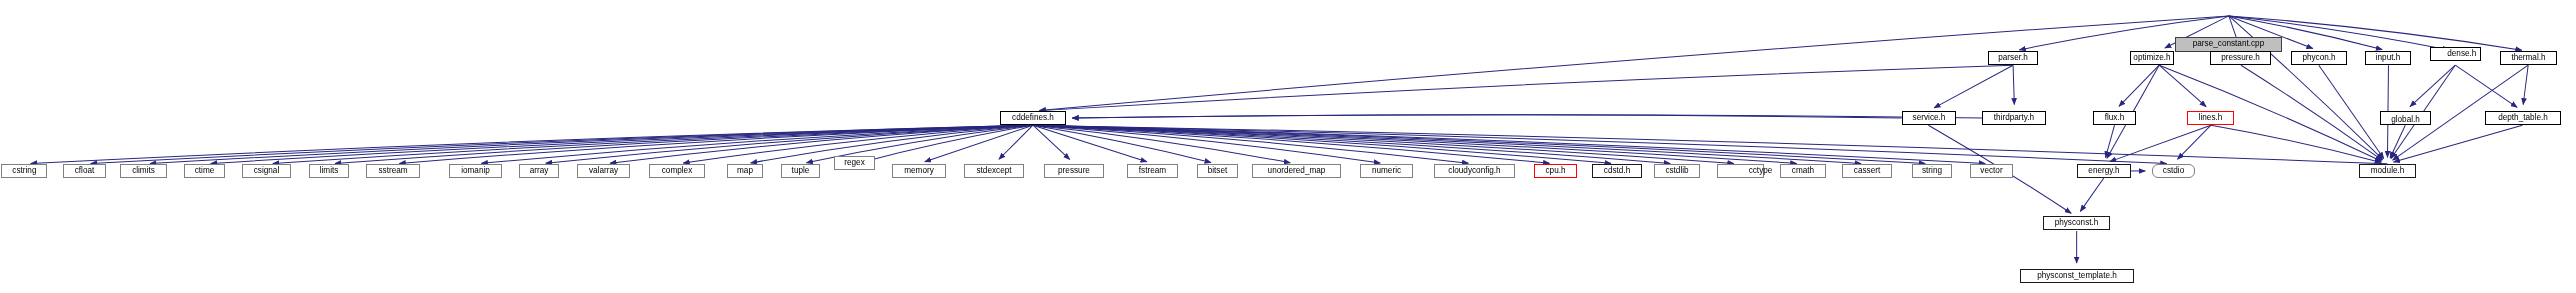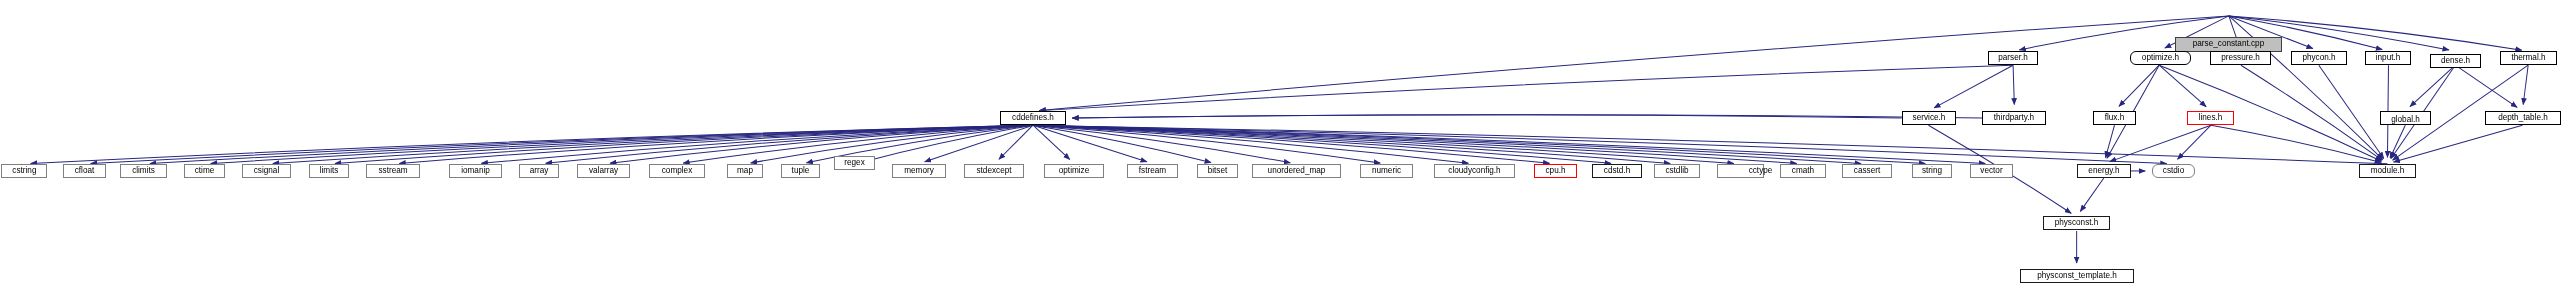--- a/index.html
+++ b/index.html
@@ -140,33 +140,33 @@
         <path d="M1446,175 Q2239.502573543899,192.74783143569582 3033.005147087798,228.69566287139165" fill="none" stroke="#27277f" stroke-width="1.4" marker-end="url(#arrowhead)"></path>
       </g>
   </svg>
   <div id="node-layer">
       <div class="node rootnode" style="left: 2175px; top: 1.4px; width: 107px;">
         <span class="node-label">parse_constant.cpp</span>
       </div>
       <div class="node strong" style="left: 1988px; top: 51px; width: 50px;">
         <span class="node-label">parser.h</span>
       </div>
-      <div class="node strong" style="left: 2130px; top: 51px; width: 61px; border-radius: 6px;">
+      <div class="node strong" style="left: 2130px; top: 51px; width: 44px;">
         <span class="node-label">optimize.h</span>
       </div>
       <div class="node strong" style="left: 2210px; top: 51px; width: 61px;">
         <span class="node-label">pressure.h</span>
       </div>
       <div class="node strong" style="left: 2291px; top: 51px; width: 56px;">
         <span class="node-label">phycon.h</span>
       </div>
       <div class="node strong" style="left: 2365px; top: 51px; width: 46px;">
         <span class="node-label">input.h</span>
       </div>
-      <div class="node strong" style="left: 2430px; top: 54px; width: 51px;">
+      <div class="node strong" style="left: 2430px; top: 47px; width: 51px; justify-content: flex-end;">
         <span class="node-label">dense.h</span>
       </div>
       <div class="node strong" style="left: 2500px; top: 51px; width: 57px;">
         <span class="node-label">thermal.h</span>
       </div>
       <div class="node strong" style="left: 1902px; top: 111px; width: 54px;">
         <span class="node-label">service.h</span>
       </div>
       <div class="node strong" style="left: 1982px; top: 111px; width: 64px;">
         <span class="node-label">thirdparty.h</span>
@@ -228,21 +228,21 @@
       <div class="node plain" style="left: 834px; top: 156px; width: 41px; text-align: right;">
         <span class="node-label">regex</span>
       </div>
       <div class="node plain" style="left: 892px; top: 164px; width: 54px;">
         <span class="node-label">memory</span>
       </div>
       <div class="node plain" style="left: 964px; top: 164px; width: 60px;">
         <span class="node-label">stdexcept</span>
       </div>
       <div class="node plain" style="left: 1044px; top: 164px; width: 60px;">
-        <span class="node-label">optimize</span>
+        <span class="node-label">pressure</span>
       </div>
       <div class="node plain" style="left: 1127px; top: 164px; width: 51px;">
         <span class="node-label">fstream</span>
       </div>
       <div class="node plain" style="left: 1197px; top: 164px; width: 41px;">
         <span class="node-label">bitset</span>
       </div>
       <div class="node plain" style="left: 1252px; top: 164px; width: 89px;">
         <span class="node-label">unordered_map</span>
       </div>

